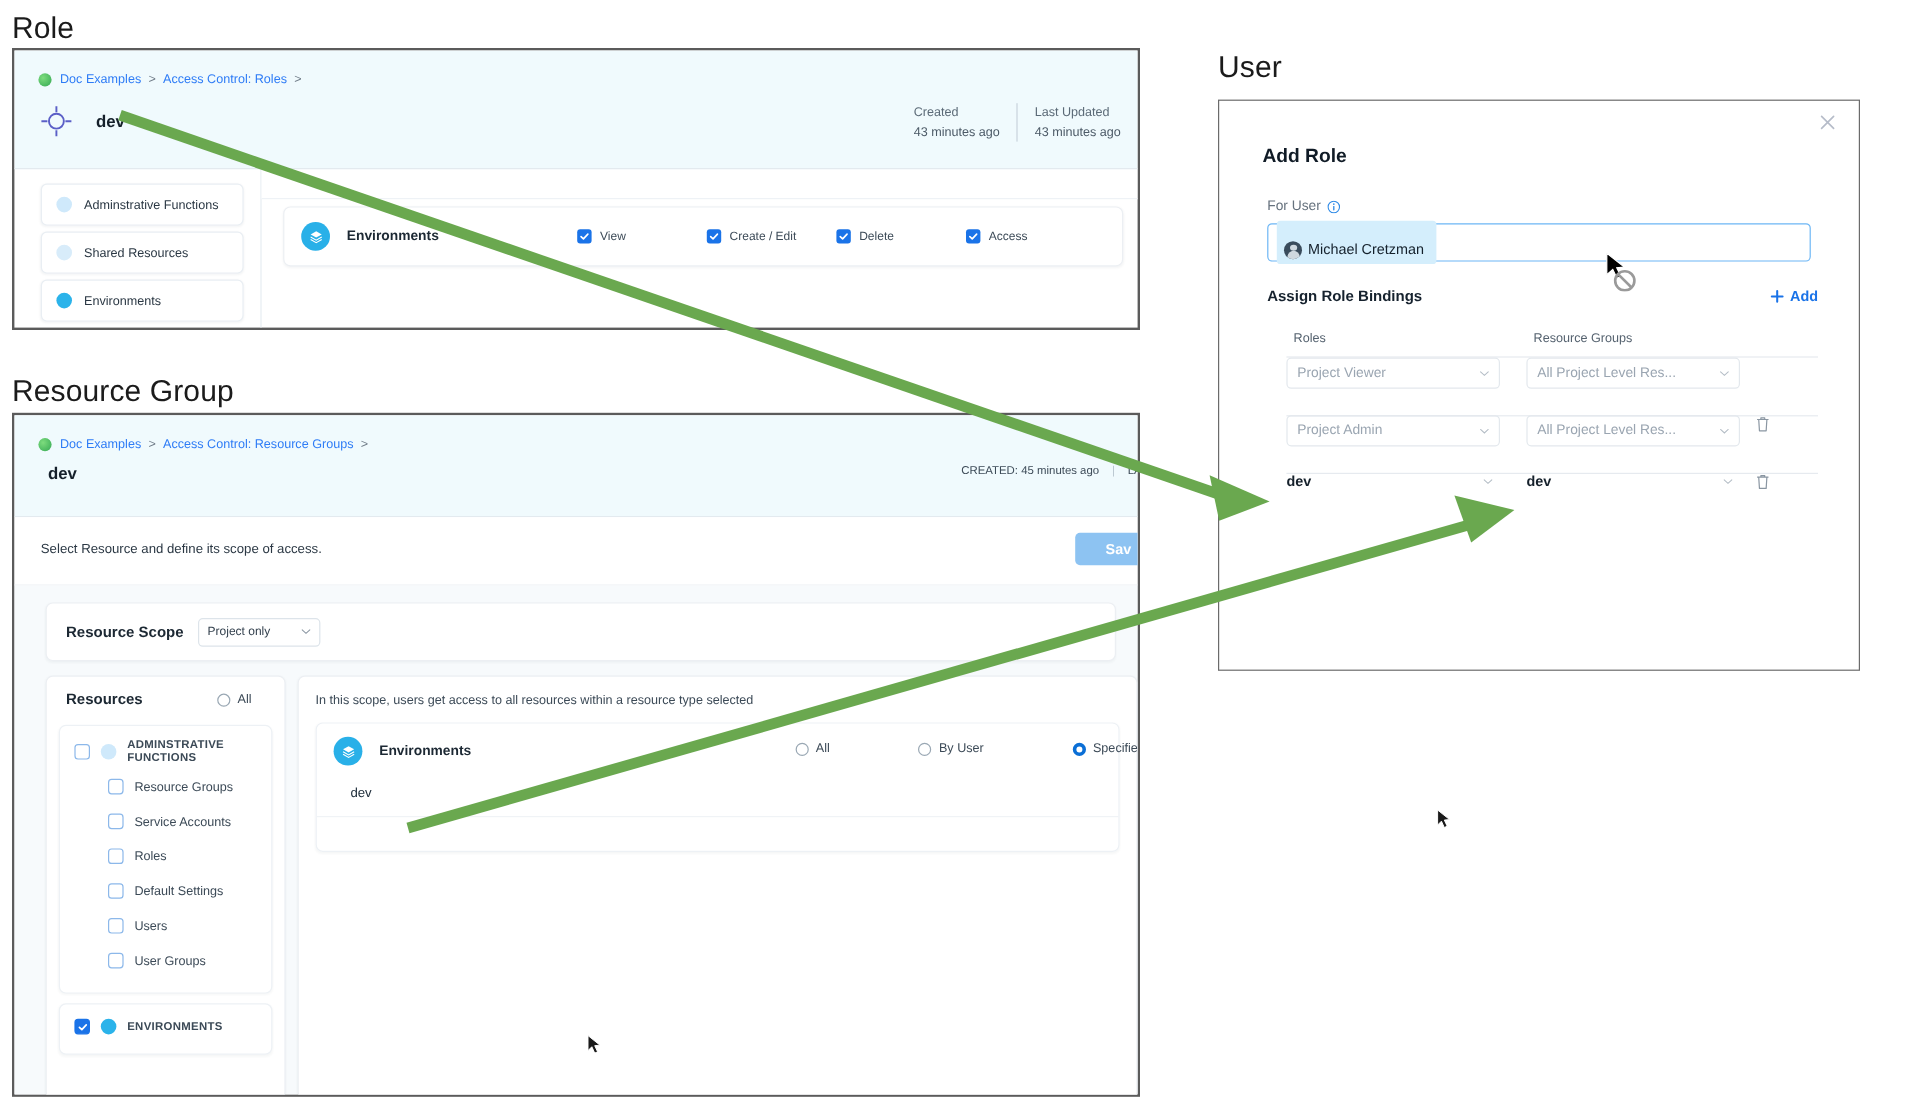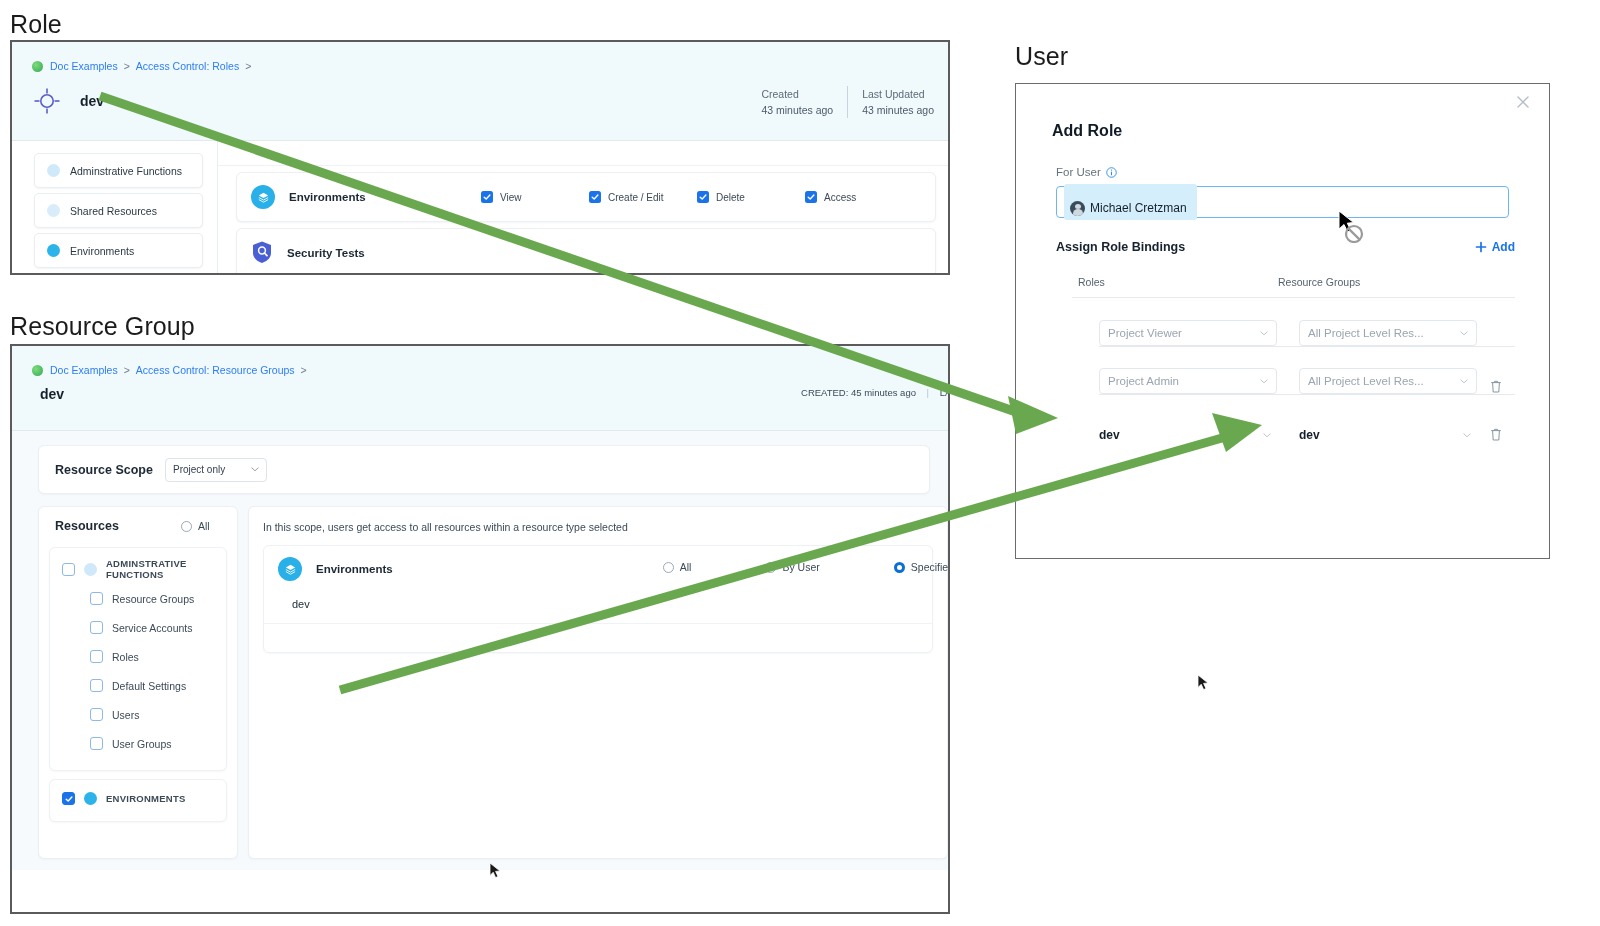--- a/index.html
+++ b/index.html
@@ -145,21 +145,21 @@
   .avatar{width:15px;height:15px;border-radius:50%;background:#3a4c5c;display:block;flex:none;position:relative;overflow:hidden;}
   .avatar:after{content:"";position:absolute;left:2.5px;top:8px;width:10px;height:9px;border-radius:50% 50% 0 0;background:#cfd8df;}
   .avatar:before{content:"";position:absolute;left:4.5px;top:3px;width:6px;height:5px;border-radius:50%;background:#cfd8df;}
   .user-chip-name{font-size:12px;color:#14202b;}
   .bindings-row{position:absolute;left:40px;right:34px;top:156px;display:flex;justify-content:space-between;align-items:center;}
   .bindings-ttl{font-size:12.5px;font-weight:700;color:#16222e;}
   .add-btn{display:flex;align-items:center;gap:5px;color:#1a73e8;font-size:12px;font-weight:600;}
   .tbl-head{position:absolute;left:62px;right:34px;top:192px;display:flex;font-size:10.5px;color:#55626f;}
   .tbl-head .c1{width:200px;}
   .tbl-rule{position:absolute;left:56px;right:34px;top:213px;height:1px;background:#e6eaef;}
-  .brow{position:absolute;left:56px;right:34px;display:flex;align-items:flex-end;height:48px;border-bottom:1px solid #e6eaef;margin-left:27px;}
+  .brow{position:absolute;left:56px;right:34px;display:flex;align-items:flex-start;height:48px;border-bottom:1px solid #e6eaef;}
   .brow .c1{width:200px;}
   .brow .c2{width:190px;}
   .bsel{
     border:1px solid #e3e8ed;border-radius:4px;height:26px;width:178px;
     display:flex;align-items:center;justify-content:space-between;padding:0 8px;
     font-size:11.5px;color:#9aa5b1;box-sizing:border-box;
   }
   .plain{font-size:12px;color:#15202b;font-weight:700;display:flex;align-items:center;justify-content:space-between;width:178px;padding-right:6px;box-sizing:border-box;}
   .trash{width:14px;height:15px;display:block;}
 
@@ -258,32 +258,20 @@
         </div>
         <div class="perm">
           <span class="cbx">
               <svg width="8" height="8" viewBox="0 0 10 10">
                 <path d="M1.5 5.2 4 7.6 8.6 2.6" fill="none" stroke="#fff" stroke-width="1.7" stroke-linecap="round" stroke-linejoin="round"></path>
               </svg>
             </span>
           <span>Access</span>
         </div>
       </div>
-      <div class="rp-row">
-        <div class="rname">
-          <span>
-            <svg class="shield" viewBox="0 0 22 24">
-                <path d="M11 1.5 20 5v8c0 5-4.3 8.4-9 10-4.7-1.6-9-5-9-10V5l9-3.5z" fill="#4a5fd4"></path>
-                <circle cx="11" cy="10.5" r="3.4" fill="none" stroke="#fff" stroke-width="1.5"></circle>
-                <line x1="13.4" y1="13" x2="16" y2="15.6" stroke="#fff" stroke-width="1.7" stroke-linecap="round"></line>
-              </svg>
-          </span>
-          <span>Security Tests</span>
-        </div>
-      </div>
     </div>
   </div>
 </div>
 
 <div class="section-title" style="left:10px;top:312px;">Resource Group</div>
 
 <div class="panel" id="rg-panel">
   <div class="rg-header">
     <div class="crumb">
       <span class="dot"></span>
@@ -291,20 +279,24 @@
       <span class="sep">&gt;</span>
       <a href="#">Access Control: Resource Groups</a>
       <span class="sep">&gt;</span>
     </div>
     <div class="rg-title">dev</div>
     <div class="rg-meta">
       <span>CREATED: 45 minutes ago</span>
       <span class="pipe">|</span>
       <span>LAST UPD</span>
     </div>
+  </div>
+  <div class="rg-sub">
+    <div class="rg-sub-txt">Select Resource and define its scope of access.</div>
+    <div class="save-btn">Sav</div>
   </div>
   <div class="rg-area">
     <div class="scope-card">
       <span class="scope-label">Resource Scope</span>
       <div class="sel">
         <span>Project only</span>
         <svg class="chev" viewBox="0 0 10 6">
             <path d="M1 1l4 3.6L9 1" fill="none" stroke="#8a96a2" stroke-width="1.1" stroke-linecap="round"></path>
           </svg>
       </div>

